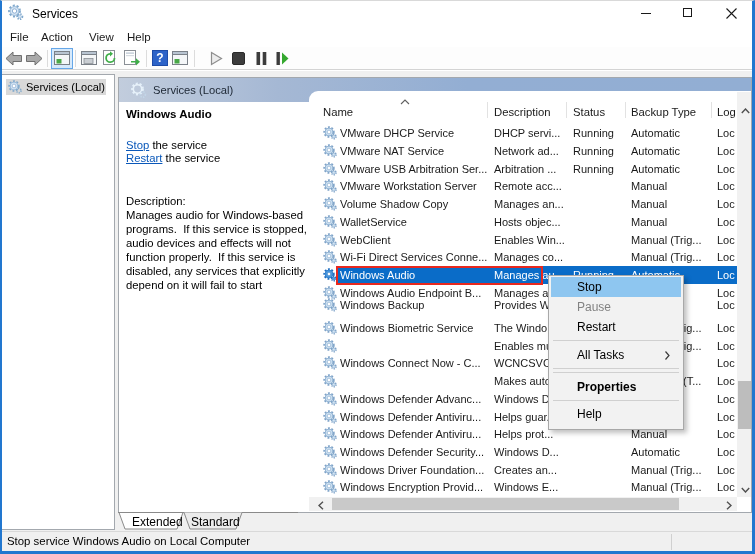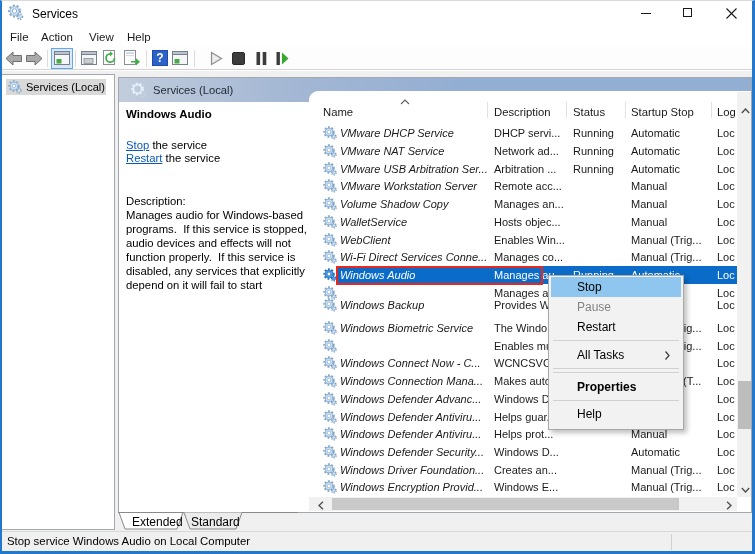--- a/index.html
+++ b/index.html
@@ -26,21 +26,21 @@
   #card { position:absolute; left:190px; top:13px; width:442px; height:421px; background:#fff; border-top-left-radius:9px; }
   .tp { position:absolute; color:#000; }
   a.link { color:#0a58ba; text-decoration:underline; }
   #list { position:absolute; left:190px; top:13px; width:428px; height:421px; overflow:hidden; }
   .hdrtext { position:absolute; top:15px; font-size:11.3px; color:#1a1a1a; white-space:nowrap; }
   .hsep { position:absolute; top:11px; width:1px; height:16px; background:#e2e2e2; }
   .row { position:absolute; left:0; width:428px; height:17.7px; font-size:11px; color:#1a1a1a; }
   .row span { position:absolute; top:2.8px; white-space:nowrap; }
   .row.sel { color:#fff; }
   .selband { position:absolute; background:#0a6cc8; }
-  .c-name { left:31px;font-style:italic; }
+  .c-name { left:31px; }
   .c-desc { left:185px; width:71px; overflow:hidden; }
   .c-status { left:264px;text-align:center; }
   .c-start { left:322px; width:84px; overflow:hidden; }
   .c-log { left:408px; width:18px; overflow:hidden; }
   .gear { position:absolute; }
   #vscroll { position:absolute; left:618px; top:14px; width:16px; height:405px; background:#f1f1f1; }
   #hscroll { position:absolute; left:190px; top:419px; width:428px; height:14px; background:#f1f1f1; }
   .sbarrow { position:absolute; font-size:9px; color:#505050; }
   #ctxmenu { left:548px; top:275px; width:136px; background:#f2f2f2; border:1px solid #a8a8a8;
              box-shadow:3px 3px 5px rgba(0,0,0,0.25); padding:1px 2px 5px 2px; z-index:50; }
@@ -158,21 +158,21 @@
 <div class="tp" style="left:7px;top:61.2px;font-size:11.3px;line-height:13.2px"><a class="link" href="#">Stop</a> the service<br><a class="link" href="#">Restart</a> the service</div>
 
     <div id="list">
 
 <svg style="position:absolute;left:91px;top:8px" width="10" height="6" viewBox="0 0 10 6">
         <path d="M1,5 L5,1 L9,5" fill="none" stroke="#606060" stroke-width="1.1"></path>
       </svg>
 <span class="hdrtext" style="left:14px">Name</span>
 <span class="hdrtext" style="left:185px">Description</span>
 <span class="hdrtext" style="left:264px">Status</span>
-<span class="hdrtext" style="left:322px">Startup Stop</span>
+<span class="hdrtext" style="left:322px">Backup Type</span>
 <span class="hdrtext" style="left:408px">Log On As</span>
 <div class="hsep" style="left:178px"></div>
 <div class="hsep" style="left:257px"></div>
 <div class="hsep" style="left:316px"></div>
 <div class="hsep" style="left:402px"></div>
 <div class="selband" style="left:29px;top:175.2px;width:399px;height:17.7px"></div>
 <div class="row" style="top:33.6px">
         <svg class="gear" style="left:14px;top:1.8px" width="14" height="14" viewBox="0 0 14 14">
 <circle cx="6" cy="6" r="4.6" fill="none" stroke="#7fa3c8" stroke-width="2.2" stroke-dasharray="1.8 1.55"></circle>
 <circle cx="6" cy="6" r="3.9" fill="#d3e5f4" stroke="#8fb1d2" stroke-width="1"></circle>
@@ -299,20 +299,21 @@
         <span class="c-log">Local Syste</span>
       </div>
 <div class="row" style="top:192.9px">
         <svg class="gear" style="left:14px;top:1.8px" width="14" height="14" viewBox="0 0 14 14">
 <circle cx="6" cy="6" r="4.6" fill="none" stroke="#7fa3c8" stroke-width="2.2" stroke-dasharray="1.8 1.55"></circle>
 <circle cx="6" cy="6" r="3.9" fill="#d3e5f4" stroke="#8fb1d2" stroke-width="1"></circle>
 <circle cx="6" cy="6" r="1.9" fill="#ffffff" stroke="#8fb1d2" stroke-width="0.8"></circle>
 <circle cx="10.8" cy="10.6" r="2.2" fill="none" stroke="#7fa3c8" stroke-width="1.6" stroke-dasharray="1.1 1.05"></circle>
 <circle cx="10.8" cy="10.6" r="1.4" fill="#d3e5f4" stroke="#8fb1d2" stroke-width="0.7"></circle>
 </svg>
+        <span class="c-name">Windows Audio Endpoint B...</span>
         <span class="c-desc">Manages au...</span>
         <span class="c-status"></span>
         <span class="c-start">Automatic</span>
         <span class="c-log">Local Syste</span>
       </div>
 <div class="row" style="top:205px">
         <svg class="gear" style="left:14px;top:1.8px" width="14" height="14" viewBox="0 0 14 14">
 <circle cx="6" cy="6" r="4.6" fill="none" stroke="#7fa3c8" stroke-width="2.2" stroke-dasharray="1.8 1.55"></circle>
 <circle cx="6" cy="6" r="3.9" fill="#d3e5f4" stroke="#8fb1d2" stroke-width="1"></circle>
 <circle cx="6" cy="6" r="1.9" fill="#ffffff" stroke="#8fb1d2" stroke-width="0.8"></circle>
@@ -367,21 +368,20 @@
         <span class="c-log">Local Syste</span>
       </div>
 <div class="row" style="top:281.4px">
         <svg class="gear" style="left:14px;top:1.8px" width="14" height="14" viewBox="0 0 14 14">
 <circle cx="6" cy="6" r="4.6" fill="none" stroke="#7fa3c8" stroke-width="2.2" stroke-dasharray="1.8 1.55"></circle>
 <circle cx="6" cy="6" r="3.9" fill="#d3e5f4" stroke="#8fb1d2" stroke-width="1"></circle>
 <circle cx="6" cy="6" r="1.9" fill="#ffffff" stroke="#8fb1d2" stroke-width="0.8"></circle>
 <circle cx="10.8" cy="10.6" r="2.2" fill="none" stroke="#7fa3c8" stroke-width="1.6" stroke-dasharray="1.1 1.05"></circle>
 <circle cx="10.8" cy="10.6" r="1.4" fill="#d3e5f4" stroke="#8fb1d2" stroke-width="0.7"></circle>
 </svg>
-        <span class="c-name">Windows Connection Mana...</span>
         <span class="c-desc">Makes auto...</span>
         <span class="c-status"></span>
         <span class="c-start">Automatic (T...</span>
         <span class="c-log">Local Syste</span>
       </div>
 <div class="row" style="top:299.1px">
         <svg class="gear" style="left:14px;top:1.8px" width="14" height="14" viewBox="0 0 14 14">
 <circle cx="6" cy="6" r="4.6" fill="none" stroke="#7fa3c8" stroke-width="2.2" stroke-dasharray="1.8 1.55"></circle>
 <circle cx="6" cy="6" r="3.9" fill="#d3e5f4" stroke="#8fb1d2" stroke-width="1"></circle>
 <circle cx="6" cy="6" r="1.9" fill="#ffffff" stroke="#8fb1d2" stroke-width="0.8"></circle>

